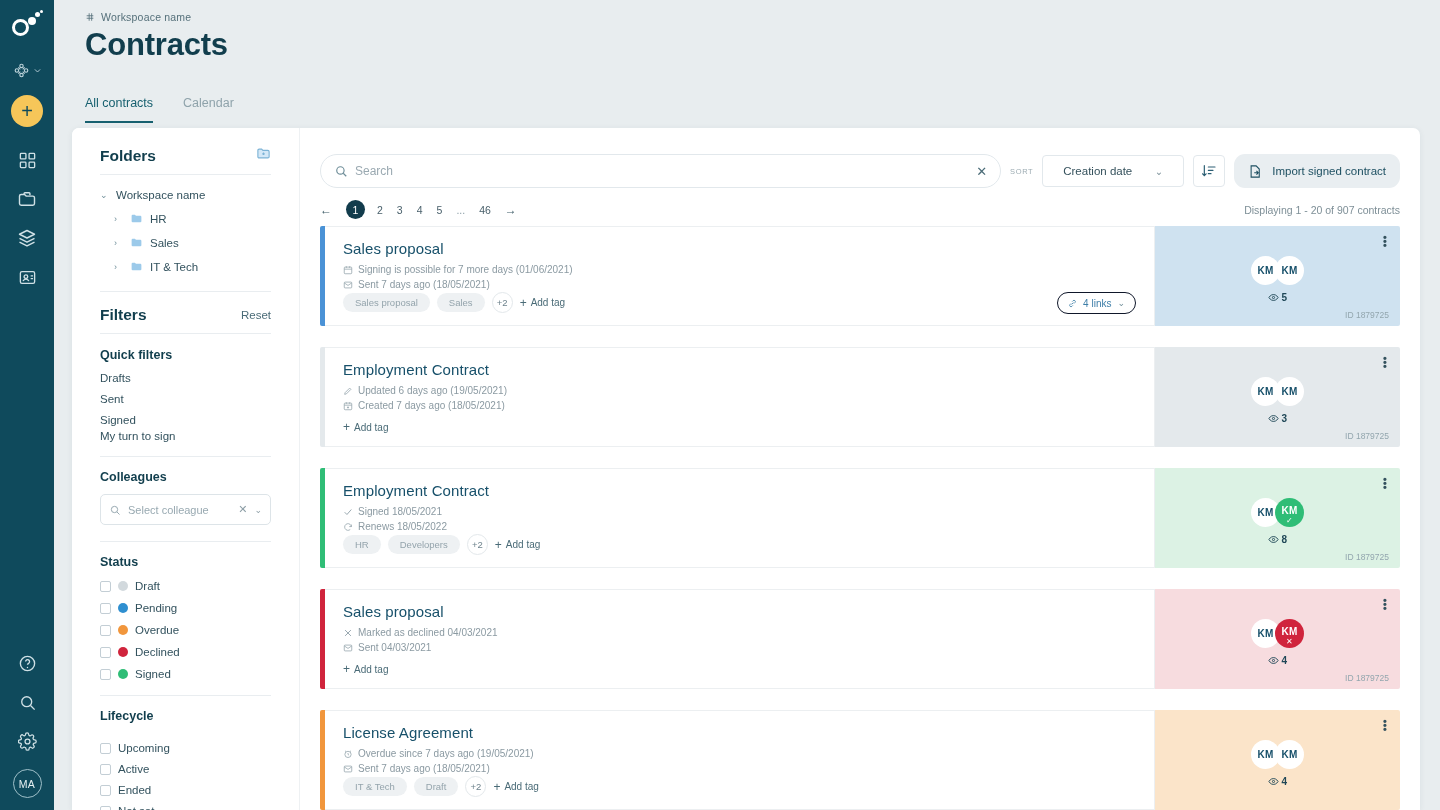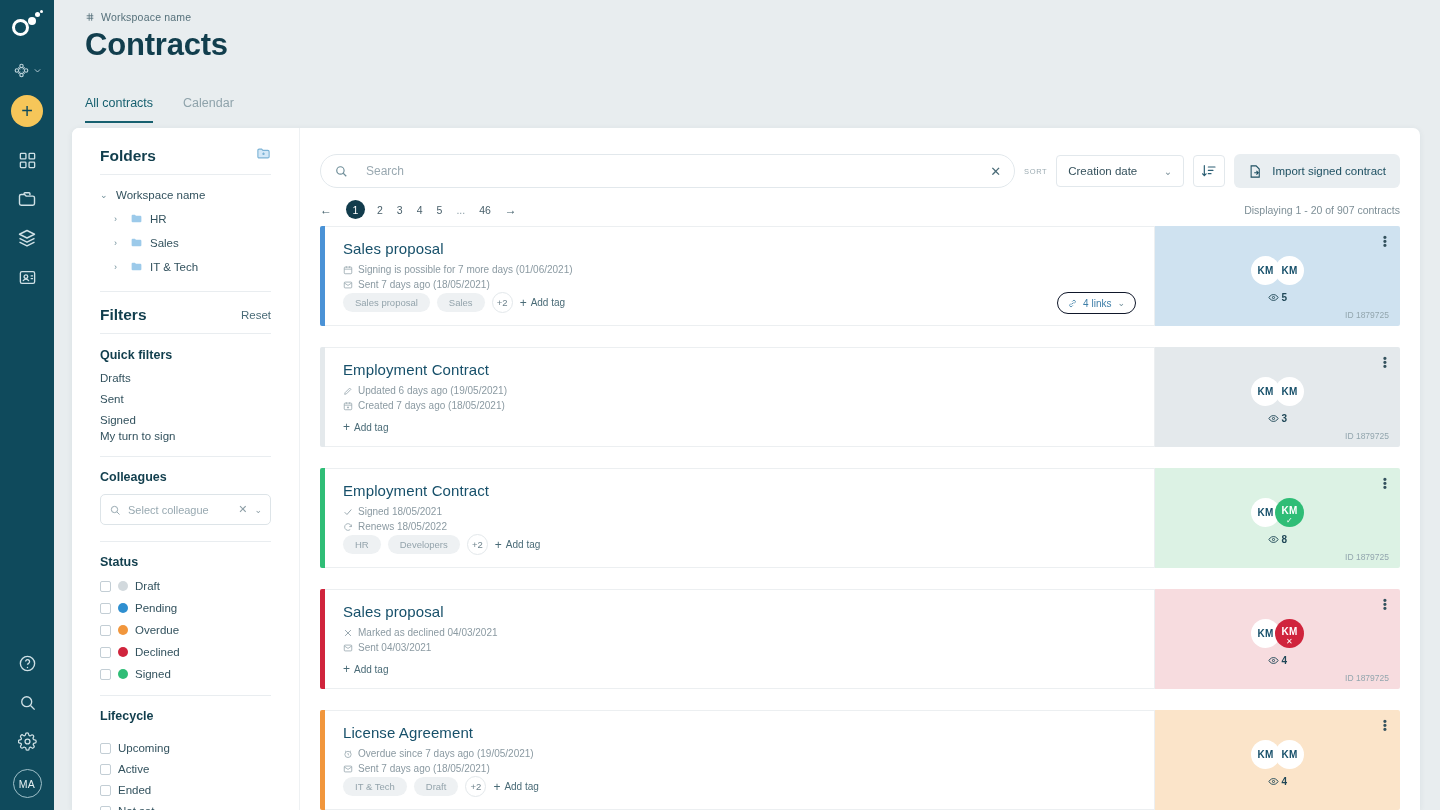--- a/index.html
+++ b/index.html
@@ -92,39 +92,39 @@
   .chk-row { display:flex; align-items:center; gap:7px; font-size:11.5px; color:#33525e; cursor:pointer; }
   .chk { width: 11px; height: 11px; border:1px solid #c3ced5; border-radius:2px; background:#fff; }
   .dot { width: 10px; height:10px; border-radius:50%; display:inline-block; }
 
   
   #content { position:absolute; left:228px; top:0; width:1120px; height:682px; }
   #toolbar { position:absolute; left:20px; top:26px; width:1080px; height:34px;
              display:flex; align-items:center; gap: 9px; }
   .search-wrap {
     flex: 1; height: 34px; border:1px solid #e2e8ec; border-radius: 17px;
-    display:flex; align-items:center; padding: 0 13px; gap: 18px;
+    display:flex; align-items:center; padding: 0 13px; gap: 7px;
   }
   .search-wrap input {
     flex:1; border:0; outline:0; font-size: 12px; color:#35515c;
     font-family:"Liberation Sans", sans-serif; background:transparent;
   }
   .search-wrap input::placeholder { color:#9aa9b1; }
   .sort-lbl { font-size: 7.5px; color:#9dacb3; letter-spacing:.6px; text-transform:uppercase; }
   .sort-sel {
-    width: 128px; height: 32px; border:1px solid #e2e8ec; border-radius:4px;
+    width: 142px; height: 32px; border:1px solid #e2e8ec; border-radius:4px;
     display:flex; align-items:center; justify-content:space-between;
-    padding: 0 11px; font-size: 11.5px; color:#35515c; cursor:pointer;
+    padding: 0 20px; font-size: 11.5px; color:#35515c; cursor:pointer;
   }
   .sort-dir {
     width: 32px; height: 32px; border:1px solid #e2e8ec; border-radius:4px;
     display:flex; align-items:center; justify-content:center; cursor:pointer; color:#2c5f74;
   }
   .import-btn {
-    height: 34px; background:#e9eef1; border-radius:6px; display:flex; align-items:center;
+    height: 34px; background:#e9eef1; border-radius:11px; display:flex; align-items:center;
     gap: 9px; padding: 0 14px; font-size: 11.5px; color:#1d4f61; cursor:pointer;justify-content:space-between;
   }
 
   #pager { position:absolute; left:20px; top:72px; width:1080px;
            display:flex; align-items:center; }
   .pg { font-size: 10.5px; color:#49606b; margin-right: 14px; cursor:pointer; }
   .pg.arrow { color:#3c5a66; font-size: 12px; }
   .pg.active {
     width: 19px; height:19px; border-radius:50%; background:#123c4c; color:#fff;
     display:flex; align-items:center; justify-content:center; margin-right: 12px;

